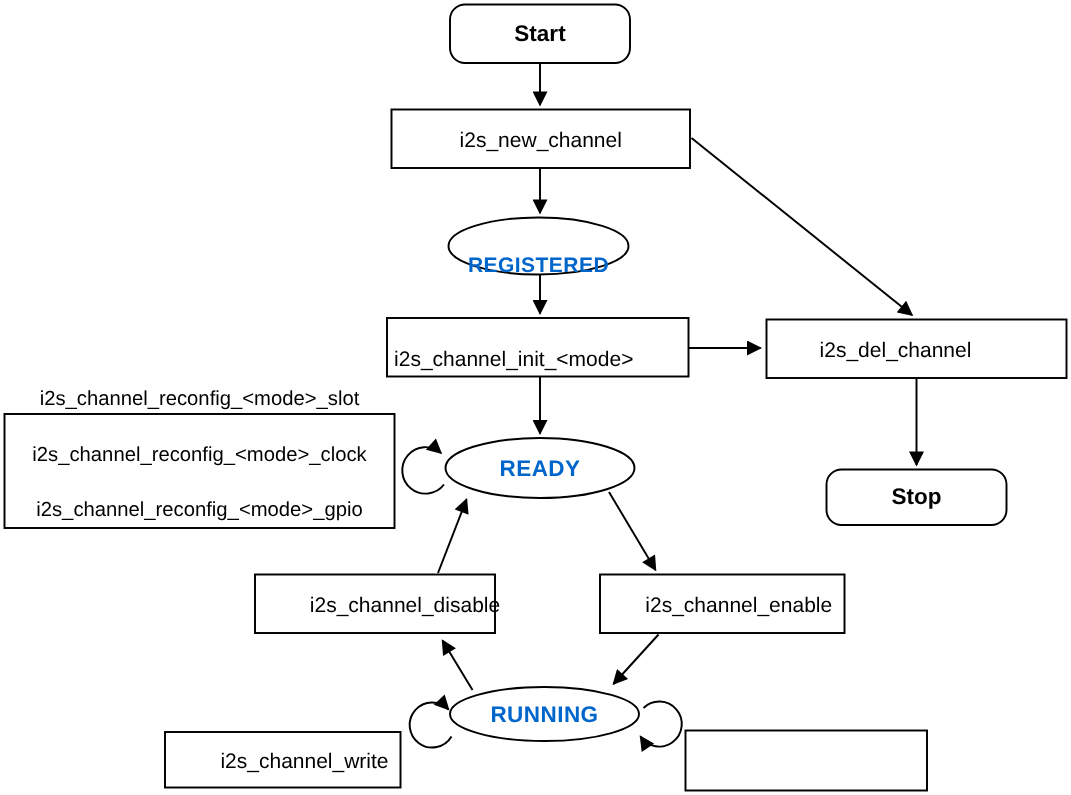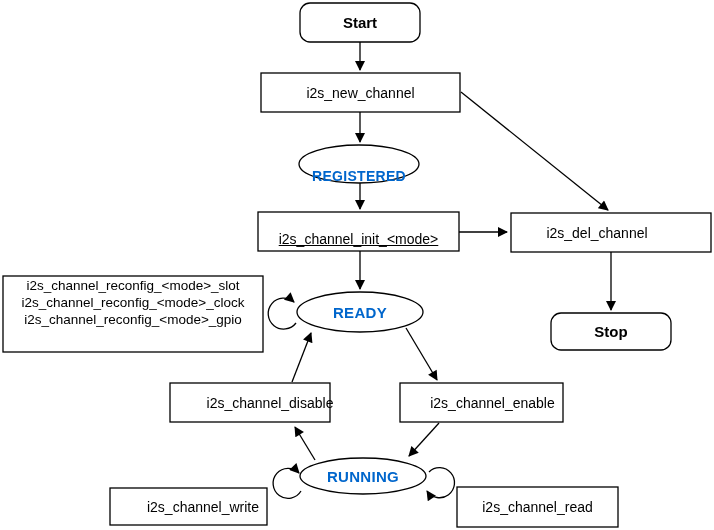--- a/index.html
+++ b/index.html
@@ -57,36 +57,35 @@
     <path class="edge" d="M315,460 L295,427" marker-end="url(#arr)"></path>
     <path class="edge" d="M439,423 L409,456" marker-end="url(#arr)"></path>
   </svg>
 
   <div class="lbl terminal" style="left:300px;top:3px;width:120px;height:39px;">Start</div>
 
   <div class="lbl" style="left:261px;top:73px;width:199px;height:39px;">i2s_new_channel</div>
 
   <div class="lbl state sm" style="left:299px;top:145px;width:120px;height:38px;margin-top:12px;">REGISTERED</div>
 
-  <div class="lbl" style="left:258px;top:212px;width:201px;height:54px;text-decoration:underline;">i2s_channel_init_&lt;mode&gt;</div>
+  <div class="lbl" style="left:242px;top:212px;width:201px;height:54px;">i2s_channel_init_&lt;mode&gt;</div>
 
   <div class="lbl" style="left:511px;top:213px;width:172px;height:39px;">i2s_del_channel</div>
 
   <div class="lbl terminal" style="left:551px;top:313px;width:120px;height:37px;">Stop</div>
 
-  <div class="lbl multiline" style="left:3px;top:276px;width:260px;height:52px;">
+  <div class="lbl multiline" style="left:3px;top:276px;width:260px;height:52px;gap:20px;">
     <div>i2s_channel_reconfig_&lt;mode&gt;_slot</div>
     <div>i2s_channel_reconfig_&lt;mode&gt;_clock</div>
     <div>i2s_channel_reconfig_&lt;mode&gt;_gpio</div>
   </div>
 
   <div class="lbl state" style="left:297px;top:292px;width:126px;height:40px;">READY</div>
 
   <div class="lbl" style="left:170px;top:383px;width:160px;height:39px;padding-left:20px;">i2s_channel_disable</div>
 
   <div class="lbl" style="left:400px;top:383px;width:185px;height:39px;">i2s_channel_enable</div>
 
   <div class="lbl state" style="left:300px;top:458px;width:126px;height:36px;">RUNNING</div>
 
   <div class="lbl" style="left:110px;top:488px;width:186px;height:37px;">i2s_channel_write</div>
 
-  <div class="lbl" style="left:457px;top:487px;width:161px;height:40px;">i2s_channel_read</div>
 </div>
 
 </body></html>

